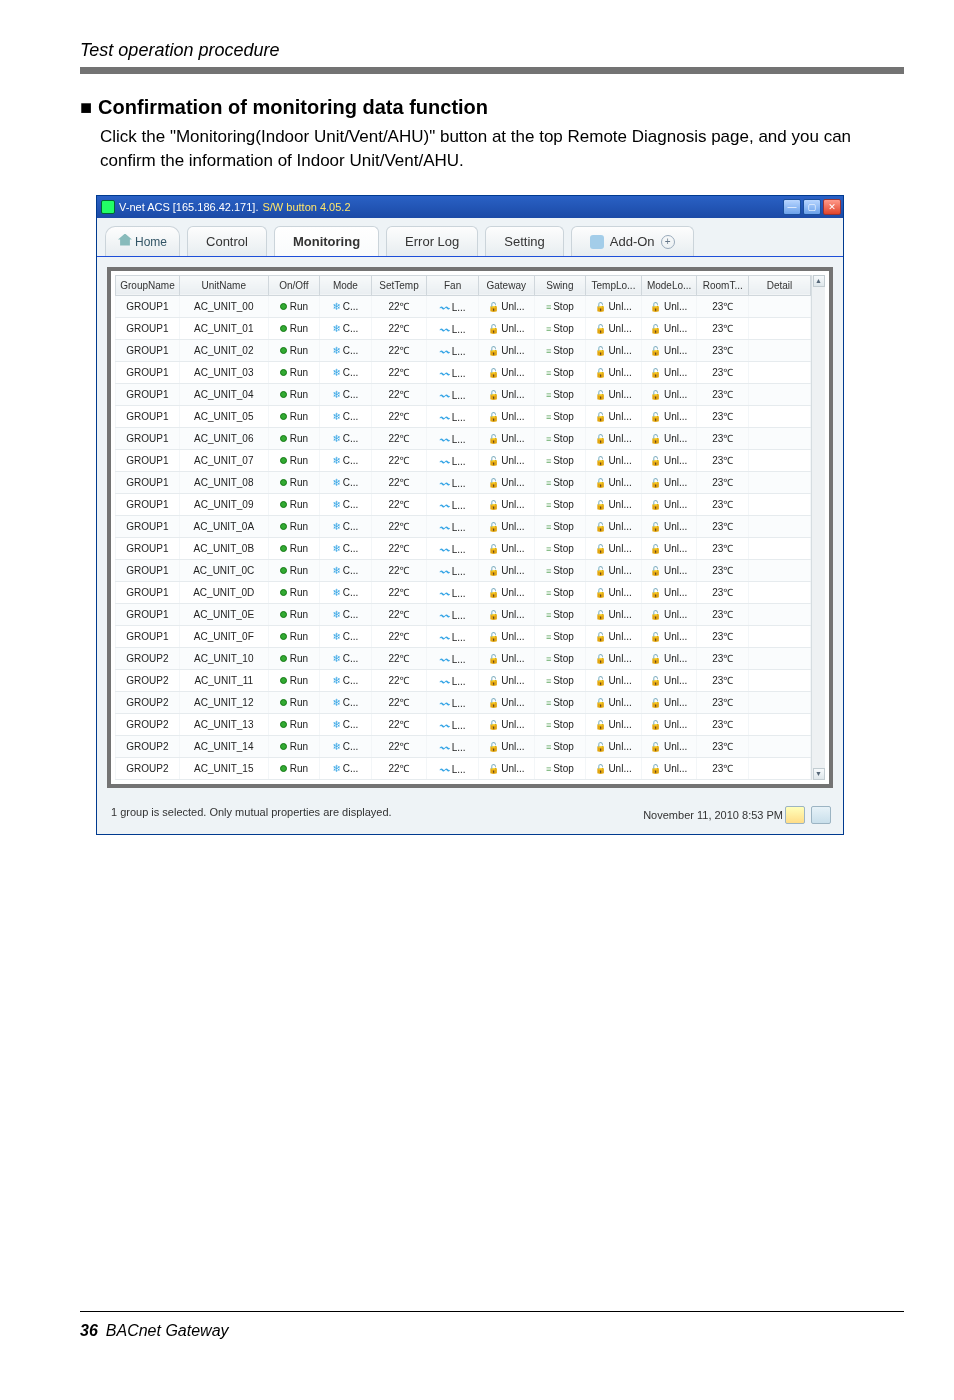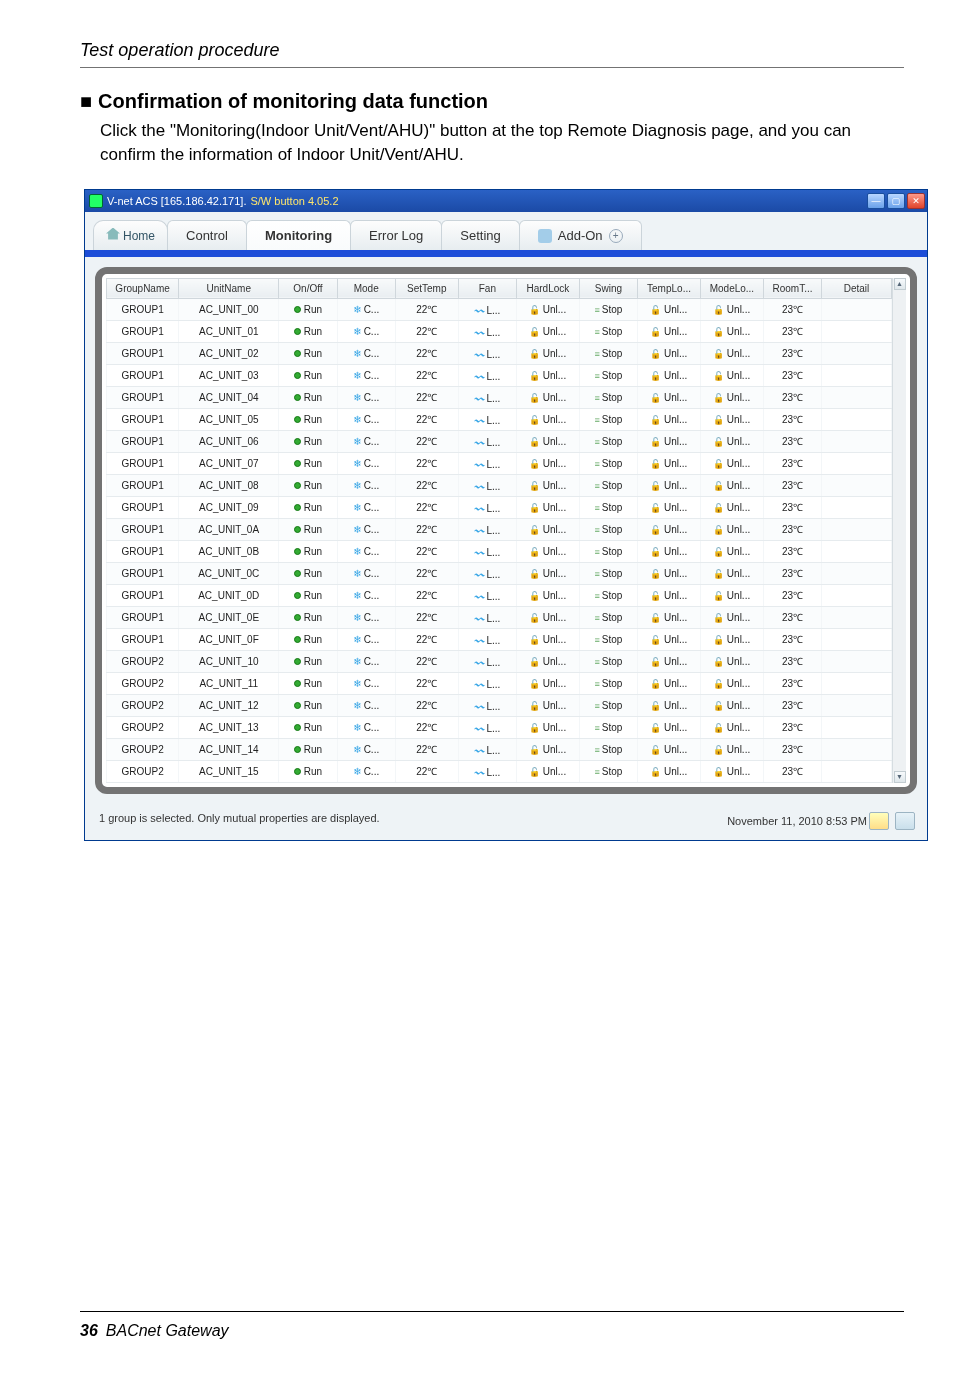--- a/index.html
+++ b/index.html
@@ -11,39 +11,39 @@
     height: 1400px;
     position: relative;
     color: #000;
   }
   .page {
     padding: 40px 50px 0 80px;
   }
   .doc-header {
     font-style: italic;
     font-size: 18px;
-    border-bottom: 1px solid #737373;
+    border-bottom: 7px solid #737373;
     padding-bottom: 6px;
   }
   .section-heading {
     font-weight: bold;
     font-size: 20px;
     margin-top: 22px;
   }
   .square { font-size: 20px; margin-right: 6px; }
   .section-body {
     font-size: 17px;
     margin: 6px 0 0 20px;
     line-height: 1.4;
   }
   .app-window {
-    margin: 22px 0 0 4px;
+    margin: 22px 0 0 16px;
     border: 1px solid #003a8f;
     background: #eef3f6;
-    width: 844px;
+    width: 748px;
   }
   .titlebar {
     background: linear-gradient(#2a61c5, #1b4aa6);
     color: #fff;
     height: 22px;
     display: flex;
     align-items: center;
     font-size: 11px;
     padding: 0 2px 0 4px;
     justify-content: space-between;
@@ -59,23 +59,23 @@
     border: 1px solid #1a4e9d;
     border-radius: 2px;
     display: flex; align-items: center; justify-content: center;
     font-size: 9px; color: #fff;
   }
   .win-btn.close { background: linear-gradient(#ff9a8a,#e0442b); border-color: #933; }
   .tabbar {
     display: flex;
     align-items: flex-end;
     padding: 8px 8px 0 8px;
-    gap: 0;
+    gap: 8px;
     background: #eef3f6;
-    border-bottom: 7px solid #1d4ed8;
+    border-bottom: 1px solid #1d4ed8;
   }
   .tab {
     padding: 7px 18px;
     font-size: 13px;
     color: #333;
     background: linear-gradient(#fdfdfd,#e7edf0);
     border: 1px solid #cbd4da;
     border-bottom: none;
     border-radius: 6px 6px 0 0;
     margin-right: -1px;
@@ -95,22 +95,22 @@
     background: linear-gradient(#fff,#f9fbfc);
     font-weight: bold;
     z-index: 2;
   }
   .tab.addon { display: flex; align-items: flex-end; gap: 6px; }
   .mini-badge { width: 14px; height: 14px; background: #a3cde9; border-radius: 3px; display: inline-block; }
   .plus-badge { width: 14px; height: 14px; border: 1px solid #9ab; border-radius: 50%; display: inline-block; font-size: 10px; text-align: center; line-height: 12px; color: #678; }
   .content-area {
     background: #fff;
     margin: 10px;
-    border: 7px solid #737373;
-    border-radius: 12px;
+    border: 4px solid #737373;
+    border-radius: 0;
     padding: 4px;
   }
   table.grid {
     border-collapse: collapse;
     width: 100%;
     font-size: 10px;
     table-layout: fixed;
   }
   table.grid th {
     background: linear-gradient(#f8fafb,#e9eef1);
@@ -240,21 +240,21 @@
                 <col class="col-detail">
             </colgroup>
             <thead>
                 <tr id="hdr-row">
                   <th>GroupName</th>
                   <th>UnitName</th>
                   <th>On/Off</th>
                   <th>Mode</th>
                   <th>SetTemp</th>
                   <th>Fan</th>
-                  <th>HardLock</th>
+                  <th>Gateway</th>
                   <th>Swing</th>
                   <th>TempLo...</th>
                   <th>ModeLo...</th>
                   <th>RoomT...</th>
                   <th>Detail</th>
                 </tr>
               </thead>
             <tbody id="grid-body">
                 <tr>
                   <td>GROUP1</td>

